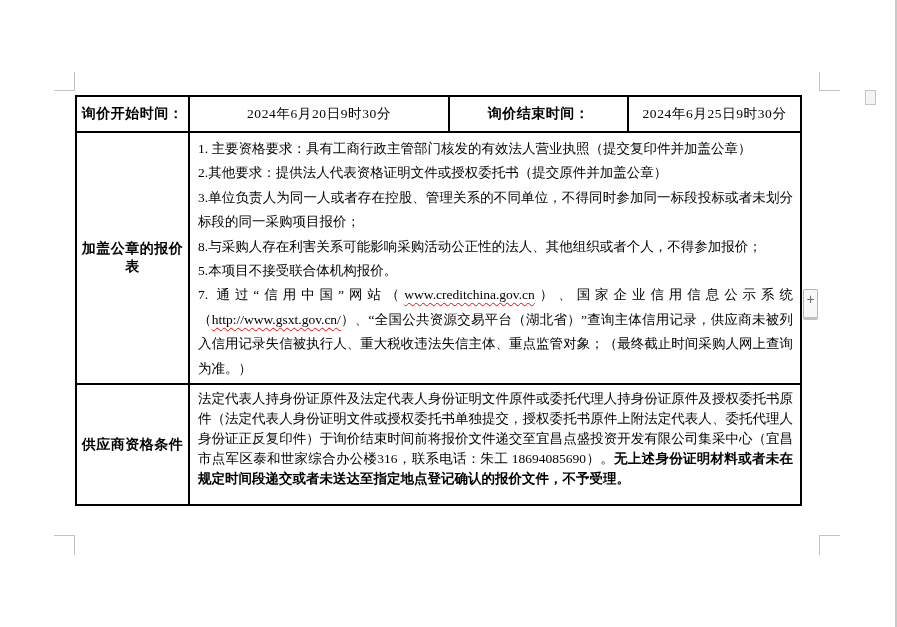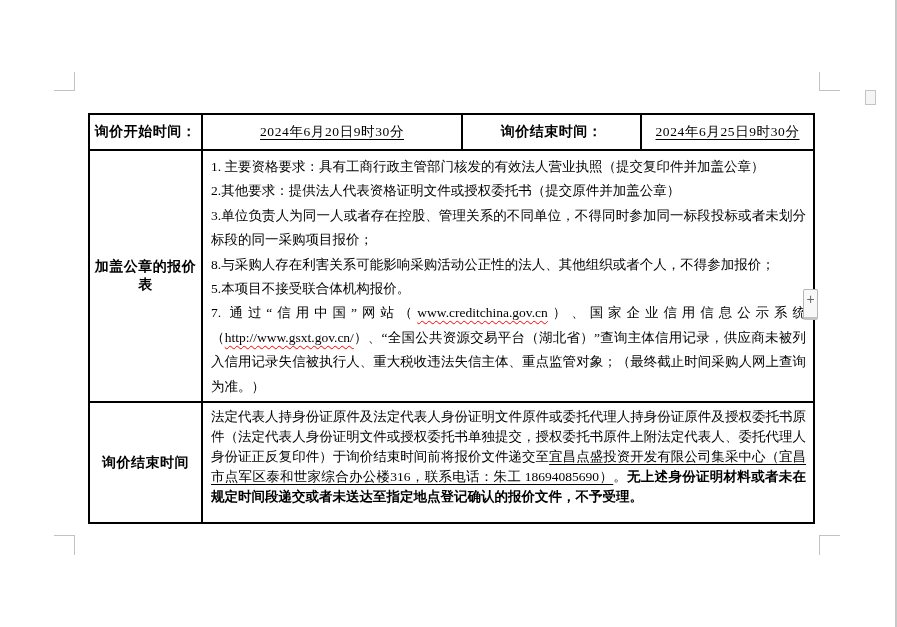--- a/index.html
+++ b/index.html
@@ -19,36 +19,36 @@
   .m-tl-v { left:74px; top:72px; width:1px; height:19px; }
   .m-tl-h { left:54px; top:90px; width:21px; height:1px; }
   .m-tr-v { left:819px; top:72px; width:1px; height:19px; }
   .m-tr-h { left:819px; top:90px; width:21px; height:1px; }
   .m-bl-v { left:74px; top:535px; width:1px; height:20px; }
   .m-bl-h { left:54px; top:535px; width:21px; height:1px; }
   .m-br-v { left:819px; top:535px; width:1px; height:20px; }
   .m-br-h { left:819px; top:535px; width:21px; height:1px; }
 
   table.doc {
-    position:absolute; left:88px; top:95px;
-    width:725px; border-collapse:collapse; table-layout:fixed;margin-top:18px;
+    position:absolute; left:75px; top:95px;
+    width:725px; border-collapse:collapse; table-layout:fixed;
   }
   table.doc td { border:2px solid #000; overflow:hidden; }
   .label-cell {
     font-weight:bold; text-align:center; vertical-align:middle;
     font-size:14px; letter-spacing:0.5px;
   }
   .value-cell { text-align:center; vertical-align:middle; font-size:13.5px; letter-spacing:0.6px; }
   .content-cell {
     vertical-align:top; padding:4px 7px 2px 8px; font-size:13.5px;
   }
   .content-cell p { line-height:24.4px; text-align:justify; text-justify:inter-character; }
   .r3 .content-cell p { line-height:25px; }
   .r4 .content-cell p { line-height:20px; }
-  .u { text-decoration:underline; text-underline-offset:3px; }
+  .u { text-underline-offset:3px; }
   .wavy {
     text-decoration-line:underline;
     text-decoration-style:wavy;
     text-decoration-color:#ff0000;
     text-decoration-thickness:1px;
     text-underline-offset:3px;
   }
   .bold { font-weight:bold; }
 
   .plus-btn {
@@ -101,21 +101,21 @@
       <p>2.其他要求：提供法人代表资格证明文件或授权委托书（提交原件并加盖公章）</p>
       <p>3.单位负责人为同一人或者存在控股、管理关系的不同单位，不得同时参加同一标段投标或者未划分标段的同一采购项目报价；</p>
       <p>8.与采购人存在利害关系可能影响采购活动公正性的法人、其他组织或者个人，不得参加报价；</p>
       <p>5.本项目不接受联合体机构报价。</p>
       <p><span>7. 通过“信用中国”网站（</span><span class="wavy">www.creditchina.gov.cn</span><span>）、国家企业信用信息公示系统（</span><span class="wavy">http://www.gsxt.gov.cn/</span><span>）、“全国公共资源交易平台（湖北省）”查询主体信用记录，供应商未被列入信用记录失信被执行人、重大税收违法失信主体、重点监管对象；（最终截止时间采购人网上查询为准。）</span></p>
     </td>
   </tr>
 
 
   <tr style="height:121px" class="r4">
-    <td class="label-cell">询价结束时间</td>
+    <td class="label-cell">供应商资格条件</td>
     <td class="content-cell" colspan="3">
       <p><span>法定代表人持身份证原件及法定代表人身份证明文件原件或委托代理人持身份证原件及授权委托书原件（法定代表人身份证明文件或授权委托书单独提交，授权委托书原件上附法定代表人、委托代理人身份证正反复印件）于询价结束时间前将报价文件递交至</span><span class="u">宜昌点盛投资开发有限公司集采中心（宜昌市点军区泰和世家综合办公楼316，联系电话：朱工  18694085690）</span><span>。</span><span class="bold">无上述身份证明材料或者未在规定时间段递交或者未送达至指定地点登记确认的报价文件，不予受理。</span></p>
     </td>
   </tr>
 </tbody>
   </table>
 
 <div class="plus-btn">+</div>
 
 </body></html>

